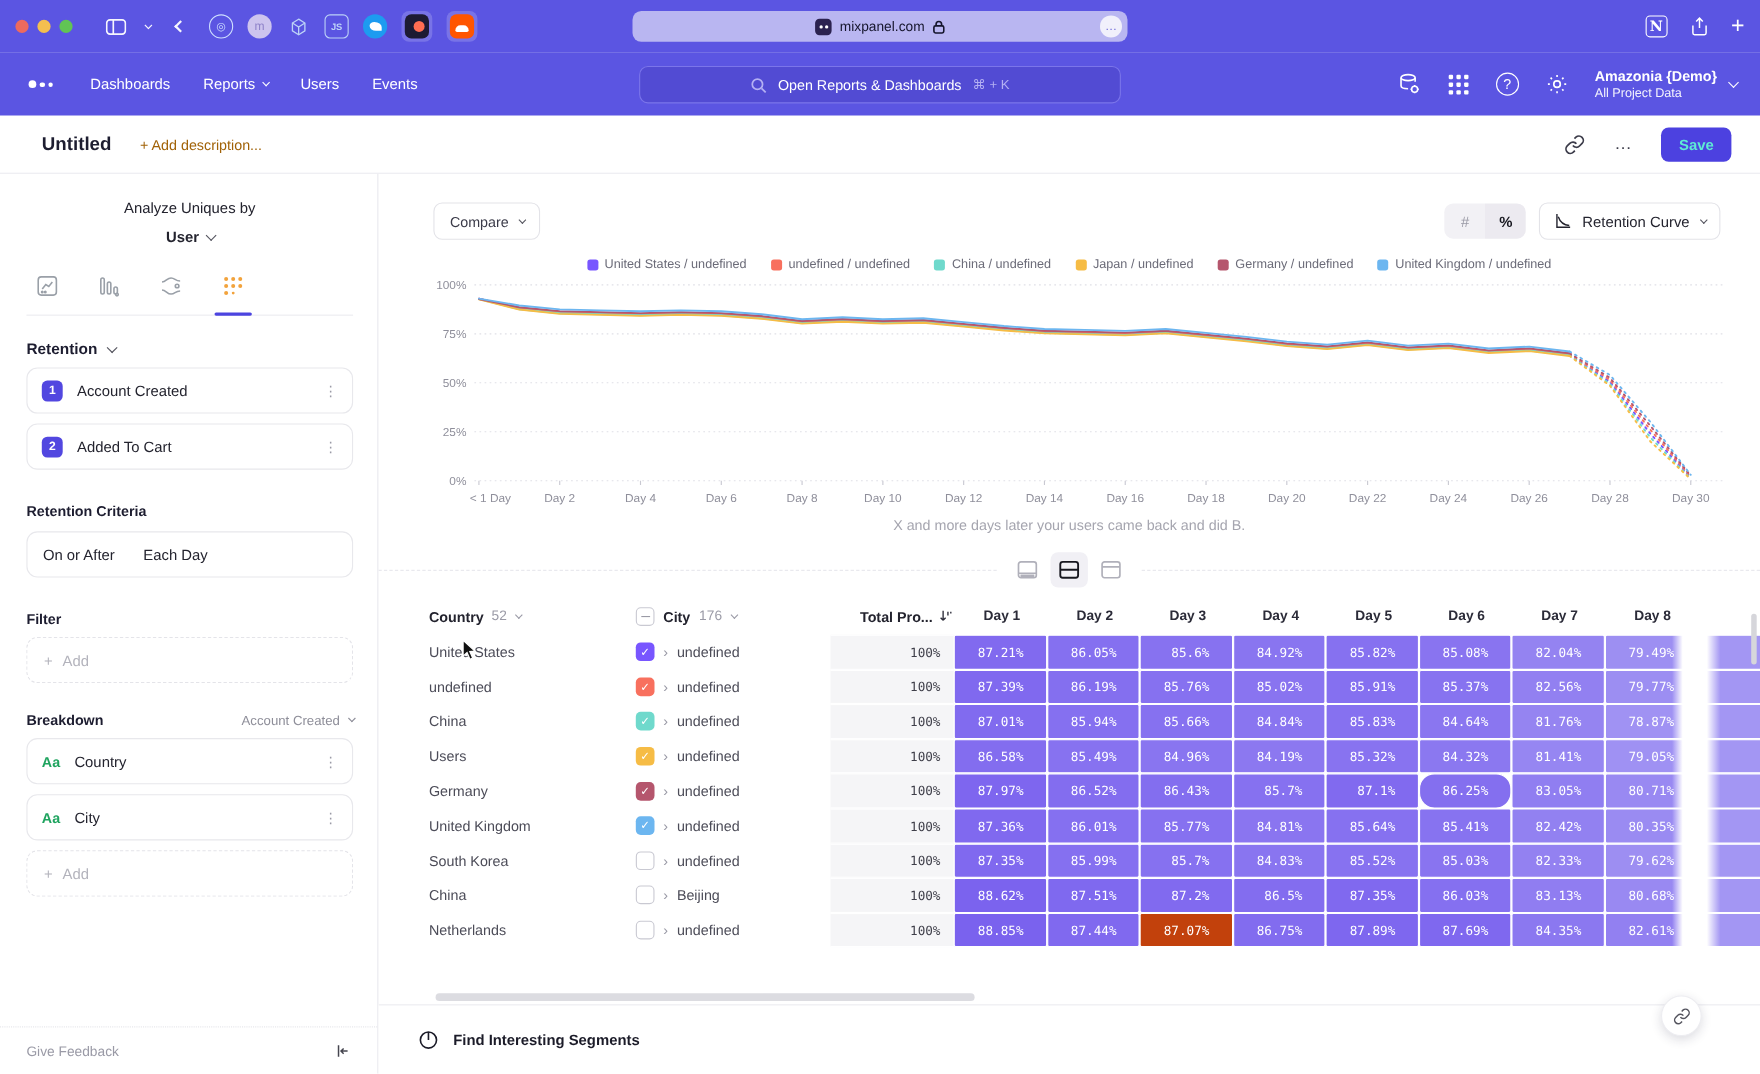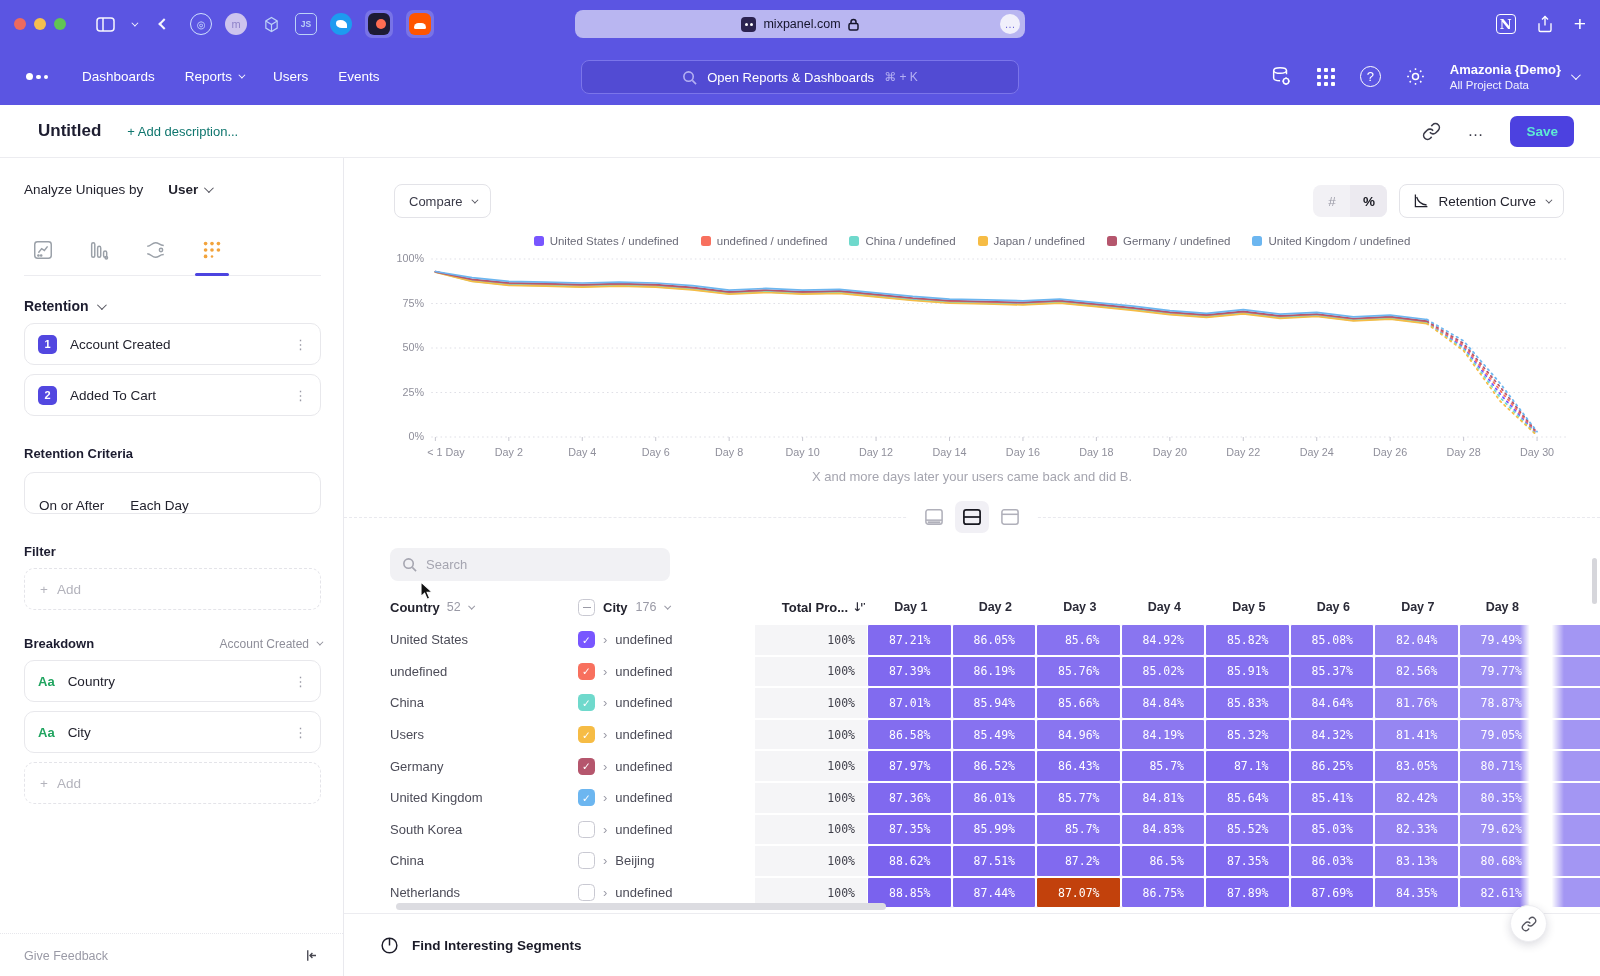--- a/index.html
+++ b/index.html
@@ -39,45 +39,45 @@
   .proj-name { font-size:13px; font-weight:700; line-height:1.25; }
   .proj-scope { font-size:11.5px; font-weight:400; opacity:.92; }
 
   
   .chev { display:inline-block; width:7px; height:7px; border-right:1.6px solid currentColor; border-bottom:1.6px solid currentColor; transform:rotate(45deg) translateY(-2px); }
   .chev-l { display:inline-block; width:8px; height:8px; border-left:2px solid currentColor; border-bottom:2px solid currentColor; transform:rotate(45deg); }
 
   
   .title-bar { height:53px; background:#fff; display:flex; align-items:center; padding:0 26px 0 38px; border-bottom:1px solid #ececf0; }
   .doc-title { font-size:17px; font-weight:700; color:#1d1d30; margin-right:26px; }
-  .doc-desc { font-size:13px; color:#0f766e; }
+  .doc-desc { font-size:13px; color:#a16207; }
   .title-actions { margin-left:auto; display:flex; align-items:center; gap:26px; color:#3c3c4a; }
   .dots-h { font-size:16px; letter-spacing:1px; color:#3c3c4a; }
   .save-btn { background:#4c41e0; color:#5eead4; font-size:13.5px; font-weight:600; border:none; border-radius:7px; padding:8px 16px; }
 
   
   .layout { display:flex; height:819px; }
   .sidebar { width:344px; border-right:1px solid #e9e9ee; position:relative; padding:18px 22px 0 24px; flex:none; }
   .main { flex:1; position:relative; overflow:hidden; }
 
   
-  .analyze-row { display:flex; align-items:center; gap:25px; font-size:13.5px; color:#23232e; margin:6px 0 32px; }
+  .analyze-row { display:flex; align-items:center; gap:11px; font-size:13.5px; color:#23232e; margin:6px 0 16px;flex-direction:column; }
   .analyze-val { font-weight:700; display:flex; align-items:center; gap:6px; }
   .tabs-row { display:flex; gap:26px; padding:4px 4px 0; border-bottom:1px solid #ececf0; }
   .tab { padding:6px 4px 10px; position:relative; color:#9aa0a8; }
   .tab.active::after { content:""; position:absolute; left:-2px; right:-2px; bottom:-1px; height:3px; border-radius:2px; background:#4c44e0; }
   .side-h { font-size:14px; font-weight:700; color:#1d1d30; display:flex; align-items:center; gap:8px; }
   .side-sub { font-size:13px; font-weight:700; color:#1d1d30; }
   .card { height:42px; border:1px solid #e8e8ec; border-radius:10px; display:flex; align-items:center; padding:0 13px; gap:13px; margin-top:9px; background:#fff; }
   .card .kebab { margin-left:auto; color:#9a9aa6; font-size:13px; }
   .badge { width:19px; height:19px; border-radius:5px; background:#5247e0; color:#fff; font-size:11px; font-weight:700; display:flex; align-items:center; justify-content:center; }
   .card-label { font-size:13.5px; color:#23232e; }
   .aa { color:#1fa45f; font-weight:700; font-size:13px; }
   .add-box { height:42px; border:1.5px dashed #e4e4e9; border-radius:10px; display:flex; align-items:center; padding:0 15px; gap:9px; color:#b3b3bc; font-size:13.5px; margin-top:9px; }
-  .crit-card { height:42px; border:1px solid #e8e8ec; border-radius:10px; display:flex; align-items:flex-end; padding:0 14px; gap:26px; margin-top:11px; font-size:13.5px; color:#23232e; }
+  .crit-card { height:42px; border:1px solid #e8e8ec; border-radius:10px; display:flex; align-items:center; padding:0 14px; gap:26px; margin-top:11px; font-size:13.5px; color:#23232e; }
   .bd-head { display:flex; align-items:center; margin-top:26px; }
   .bd-attr { margin-left:auto; color:#8e8e99; font-size:12px; display:flex; align-items:center; gap:7px; }
   .sidebar-bottom { position:absolute; left:0; right:0; bottom:0; height:44px; border-top:1px dotted #e7e7ec; display:flex; align-items:center; justify-content:space-between; padding:0 24px; color:#9a9aa6; font-size:12.5px; }
 
   
   .controls-row { display:flex; align-items:center; margin:26px 36px 0 40px; }
   .date-group { display:flex; border:1px solid #e3e3e8; border-radius:8px; overflow:hidden; height:34px; }
   .date-seg { display:flex; align-items:center; gap:8px; padding:0 14px; font-size:13px; color:#9a9aa6; border-right:1px solid #efeff2; background:#fff; }
   .date-seg:last-child { border-right:none; }
   .date-seg.active { background:#efeef4; color:#1b1b28; font-weight:700; }
@@ -500,27 +500,20 @@
             </span>
           <span class="vt">
               <svg width="20" height="18" viewBox="0 0 22 20" fill="none" stroke="currentColor" stroke-width="1.7">
                 <rect x="2" y="2" width="18" height="16" rx="2.5"></rect>
                 <line x1="2" y1="7" x2="20" y2="7"></line>
               </svg>
             </span>
         </div>
       </div>
 
-      <div class="search-box">
-        <svg width="15" height="15" viewBox="0 0 16 16" fill="none" stroke="#a5a5b0" stroke-width="1.7">
-            <circle cx="7" cy="7" r="5"></circle>
-            <line x1="11" y1="11" x2="15" y2="15"></line>
-          </svg>
-        <input type="text" placeholder="Search" style="">
-      </div>
 
       <div class="table" id="table">
           <div class="t-head">
             <span class="c-country">
               <span class="h-label">Country</span>
               <span class="h-count">52</span>
               <span class="chev" style="width:4.5px;height:4.5px;color:#9a9aa6;"></span>
             </span>
             <span class="c-city">
               <span class="cbx" style="color:#9a9aa6;">
@@ -624,21 +617,21 @@
               <span class="cbx on" style="background:#b5566d;">✓</span>
               <span style="color:#9a9aa6;font-size:13px;">›</span>
               <span>undefined</span>
             </span>
             <span class="c-total row-total">100%</span>
             <span class="cell c-day" style="background:rgb(126,102,239);">87.97%</span>
             <span class="cell c-day" style="background:rgb(131,109,239);">86.52%</span>
             <span class="cell c-day" style="background:rgb(131,110,239);">86.43%</span>
             <span class="cell c-day" style="background:rgb(134,113,240);">85.7%</span>
             <span class="cell c-day" style="background:rgb(129,106,239);">87.1%</span>
-            <span class="cell c-day" style="background:rgb(132,111,239);">86.25%</span>
+            <span class="cell c-day" style="background:rgb(132,111,239);border-radius:14px;">86.25%</span>
             <span class="cell c-day" style="background:rgb(144,126,241);">83.05%</span>
             <span class="cell c-day" style="background:rgb(153,137,242);">80.71%</span>
             <span class="cell" style="background:rgb(163,150,243);width:84.5px;flex:none;"></span>
           </div>
           <div class="t-row">
             <span class="c-country">United Kingdom</span>
             <span class="c-city">
               <span class="cbx on" style="background:#6cb6f0;">✓</span>
               <span style="color:#9a9aa6;font-size:13px;">›</span>
               <span>undefined</span>

